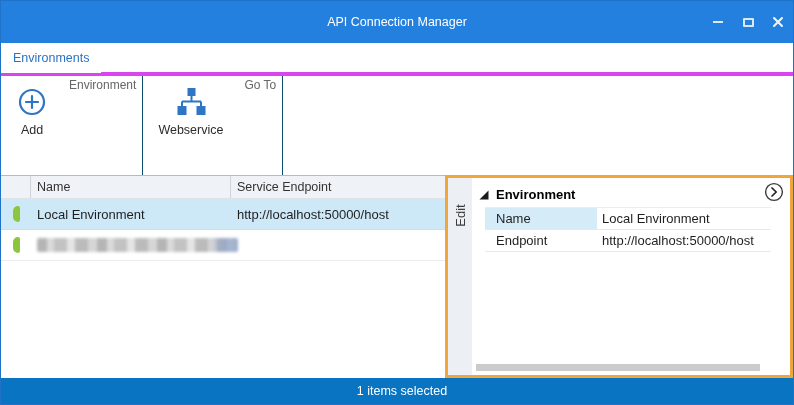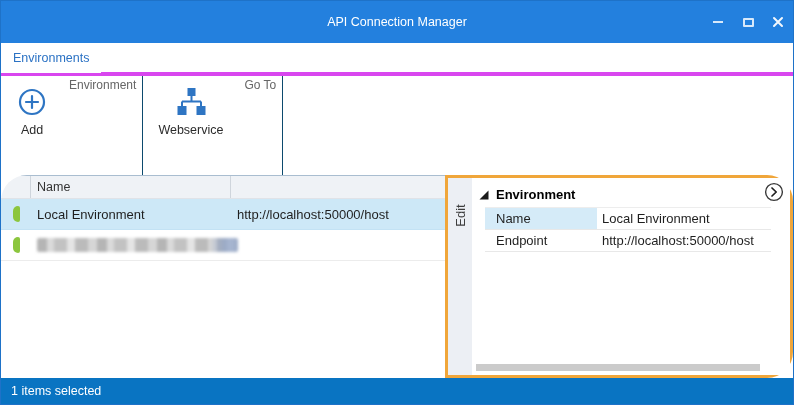--- a/index.html
+++ b/index.html
@@ -20,21 +20,21 @@
 
   
   .ribbon { height:99px; background:#fff; display:flex; flex-shrink:0; }
   .rb-group { display:flex; flex-direction:row; border-right:1px solid #0c4a6e; }
   .rb-buttons { display:flex; flex:1; align-items:flex-start; padding:8px 6px 0 6px; }
   .rb-caption { text-align:center; color:#666; font-size:12px; padding:2px 6px 7px 6px; }
   .rb-btn { display:flex; flex-direction:column; align-items:center; padding:2px 9px; cursor:default; }
   .rb-btn .lbl { font-size:12.5px; color:#2B2B2B; margin-top:5px; }
 
   
-  .main { flex:1; display:flex; overflow:hidden;border-radius:26px; }
+  .main { flex:1; display:flex; overflow:hidden; }
 
   
   .table-pane { flex:1; background:#fff; border-top:1px solid #A9BDD0; font-size:13px; overflow:hidden; }
   .grid-header { display:flex; height:23px; background:#EFF2F6; border-bottom:1px solid #E0E3E8; align-items:center; color:#333; font-size:12.5px; }
   .gh-cell { height:100%; display:flex; align-items:center; border-right:1px solid #CFD5DC; }
   .c-icon { width:30px; flex-shrink:0; justify-content:center; }
   .c-name { width:200px; flex-shrink:0; padding-left:6px; }
   .c-ep   { flex:1; padding-left:6px; border-right:none; }
   .grid-row { display:flex; height:31px; align-items:center; border-bottom:1px solid #ECECEC; color:#1F1F1F; cursor:default; }
   .grid-row.selected { background:#CDE8F7; border-bottom-color:#C3E2F4; }
@@ -54,21 +54,21 @@
   .group-header { display:flex; align-items:center; gap:7px; padding:9px 0 5px 7px; font-weight:bold; color:#000; }
   .pgrid { margin-left:13px; width:286px; border-top:1px solid #EDEDED; }
   .prow { display:flex; height:22px; line-height:21px; border-bottom:1px solid #E8E8E8; }
   .plabel { width:112px; padding-left:11px; }
   .pvalue { flex:1; padding-left:5px; }
   .prow.hl .plabel { background:#D5EBF8; }
   .chevron-btn { position:absolute; top:4px; right:6px; width:20px; height:20px; cursor:default; }
   .hscroll { position:absolute; bottom:4px; left:4px; width:284px; height:7px; background:#CBCBCB; cursor:default; }
 
   
-  .statusbar { height:26px; background:#0974C2; color:#FFFFFF; font-size:12.5px; display:flex; align-items:center; padding-left:10px; flex-shrink:0; }
+  .statusbar { height:26px; background:#0974C2; color:#FFFFFF; font-size:12.5px; display:flex; align-items:center; padding-left:10px; flex-shrink:0;justify-content:center; }
 </style>
 </head>
 <body>
 
 <div class="window">
 
   <div class="titlebar">
     <div class="tb-title">API Connection Manager</div>
     <div class="tb-controls">
       <div class="tb-btn">
@@ -118,20 +118,21 @@
       <div class="rb-caption">Go To</div>
     </div>
   </div>
 
   <div class="main">
 
     <div class="table-pane">
       <div class="grid-header">
         <div class="gh-cell c-icon"></div>
         <div class="gh-cell c-name">Name</div>
+        <div class="gh-cell c-ep">Service Endpoint</div>
       </div>
 
       <div class="grid-row selected">
         <div class="cell c-icon" style="justify-content:center;">
           <div class="led"></div>
         </div>
         <div class="cell c-name" style="padding-left:6px;">Local Environment</div>
         <div class="cell c-ep" style="padding-left:6px;">http://localhost:50000/host</div>
       </div>
 

